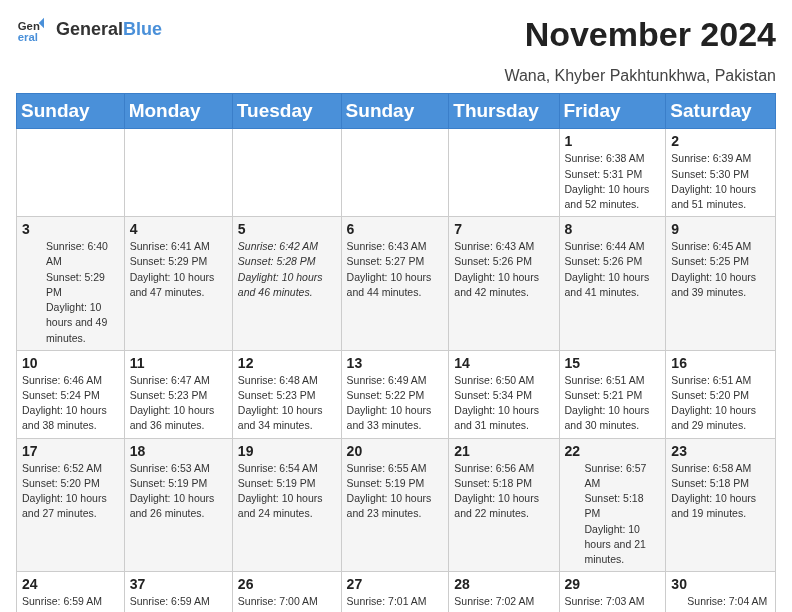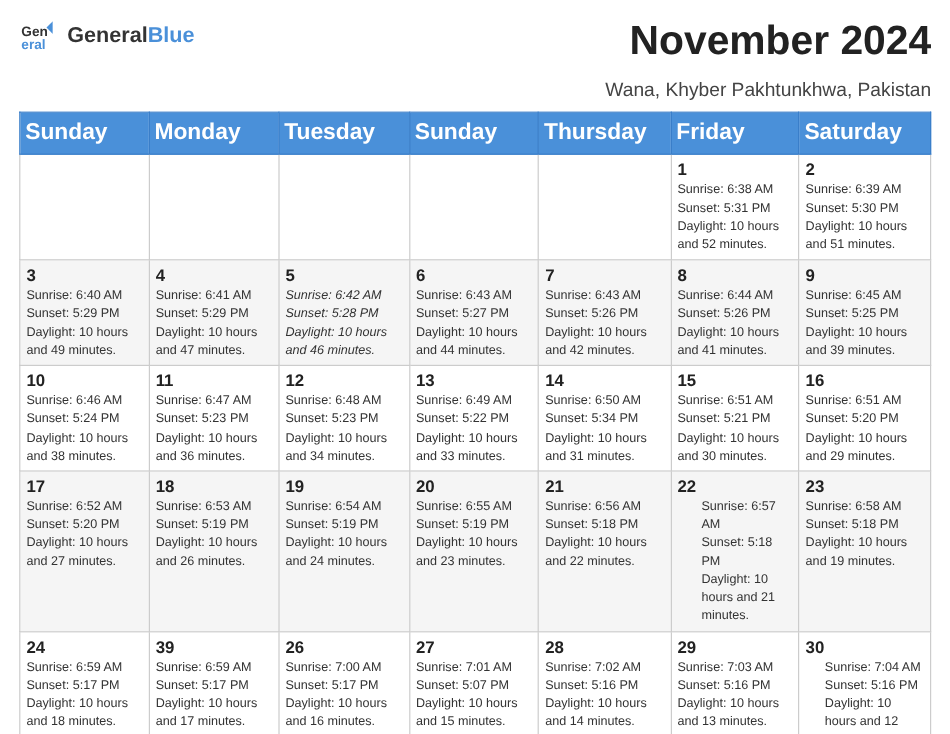--- a/index.html
+++ b/index.html
@@ -147,21 +147,21 @@
         <td>
           <div class="day-number">2</div>
           <div class="day-info" style="white-space: pre-line;">Sunrise: 6:39 AM
 Sunset: 5:30 PM
 Daylight: 10 hours and 51 minutes.</div>
         </td>
       </tr>
       <tr>
         <td>
           <div class="day-number">3</div>
-          <div class="day-info" style="white-space: pre-line;">Sunrise: 6:40 AM
+          <div class="day-info" style="white-space: pre-line; margin-left: 24px;">Sunrise: 6:40 AM
 Sunset: 5:29 PM
 Daylight: 10 hours and 49 minutes.</div>
         </td>
         <td>
           <div class="day-number">4</div>
           <div class="day-info" style="white-space: pre-line;">Sunrise: 6:41 AM
 Sunset: 5:29 PM
 Daylight: 10 hours and 47 minutes.</div>
         </td>
         <td>
@@ -284,21 +284,21 @@
         </td>
       </tr>
       <tr>
         <td>
           <div class="day-number">24</div>
           <div class="day-info" style="white-space: pre-line;">Sunrise: 6:59 AM
 Sunset: 5:17 PM
 Daylight: 10 hours and 18 minutes.</div>
         </td>
         <td>
-          <div class="day-number">39</div>
+          <div class="day-number">37</div>
           <div class="day-info" style="white-space: pre-line;">Sunrise: 6:59 AM
 Sunset: 5:17 PM
 Daylight: 10 hours and 17 minutes.</div>
         </td>
         <td>
           <div class="day-number">26</div>
           <div class="day-info" style="white-space: pre-line;">Sunrise: 7:00 AM
 Sunset: 5:17 PM
 Daylight: 10 hours and 16 minutes.</div>
         </td>

